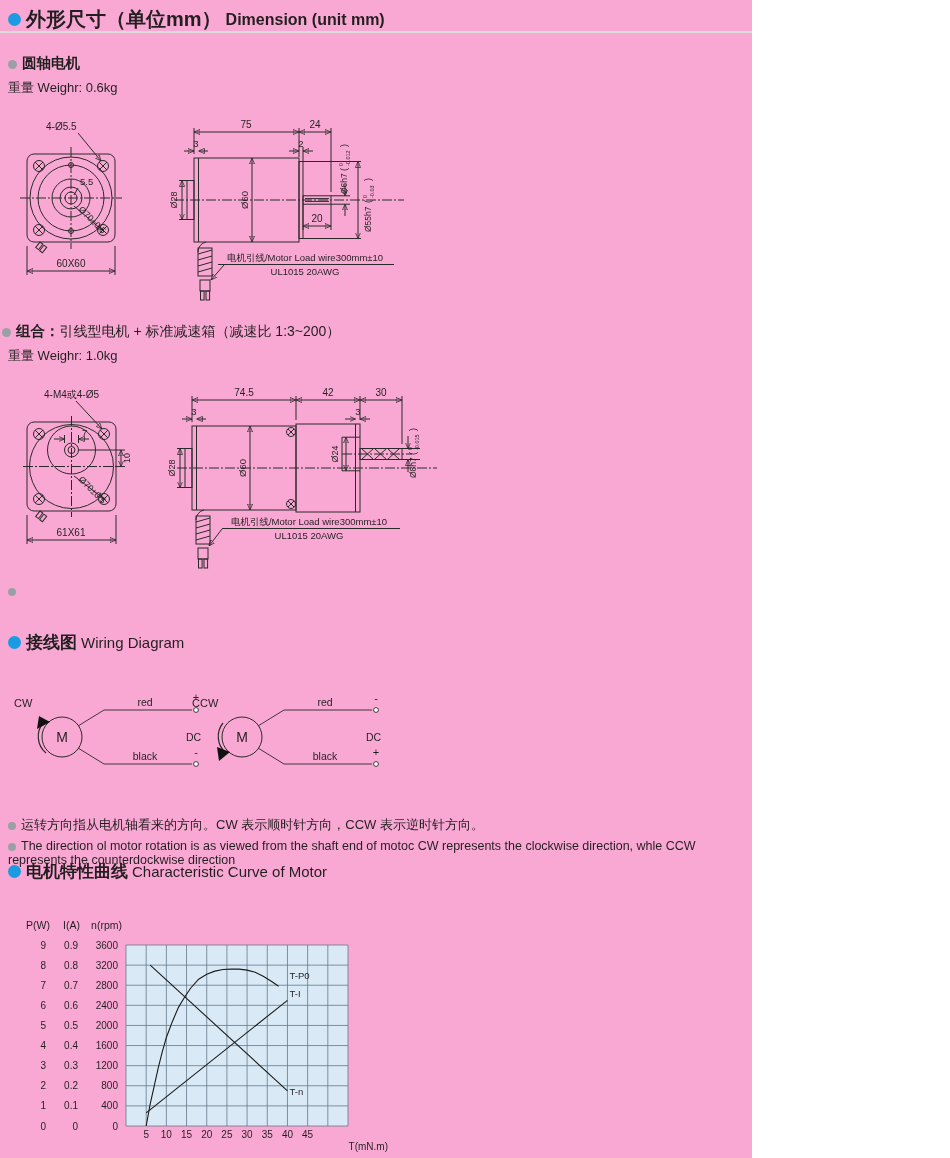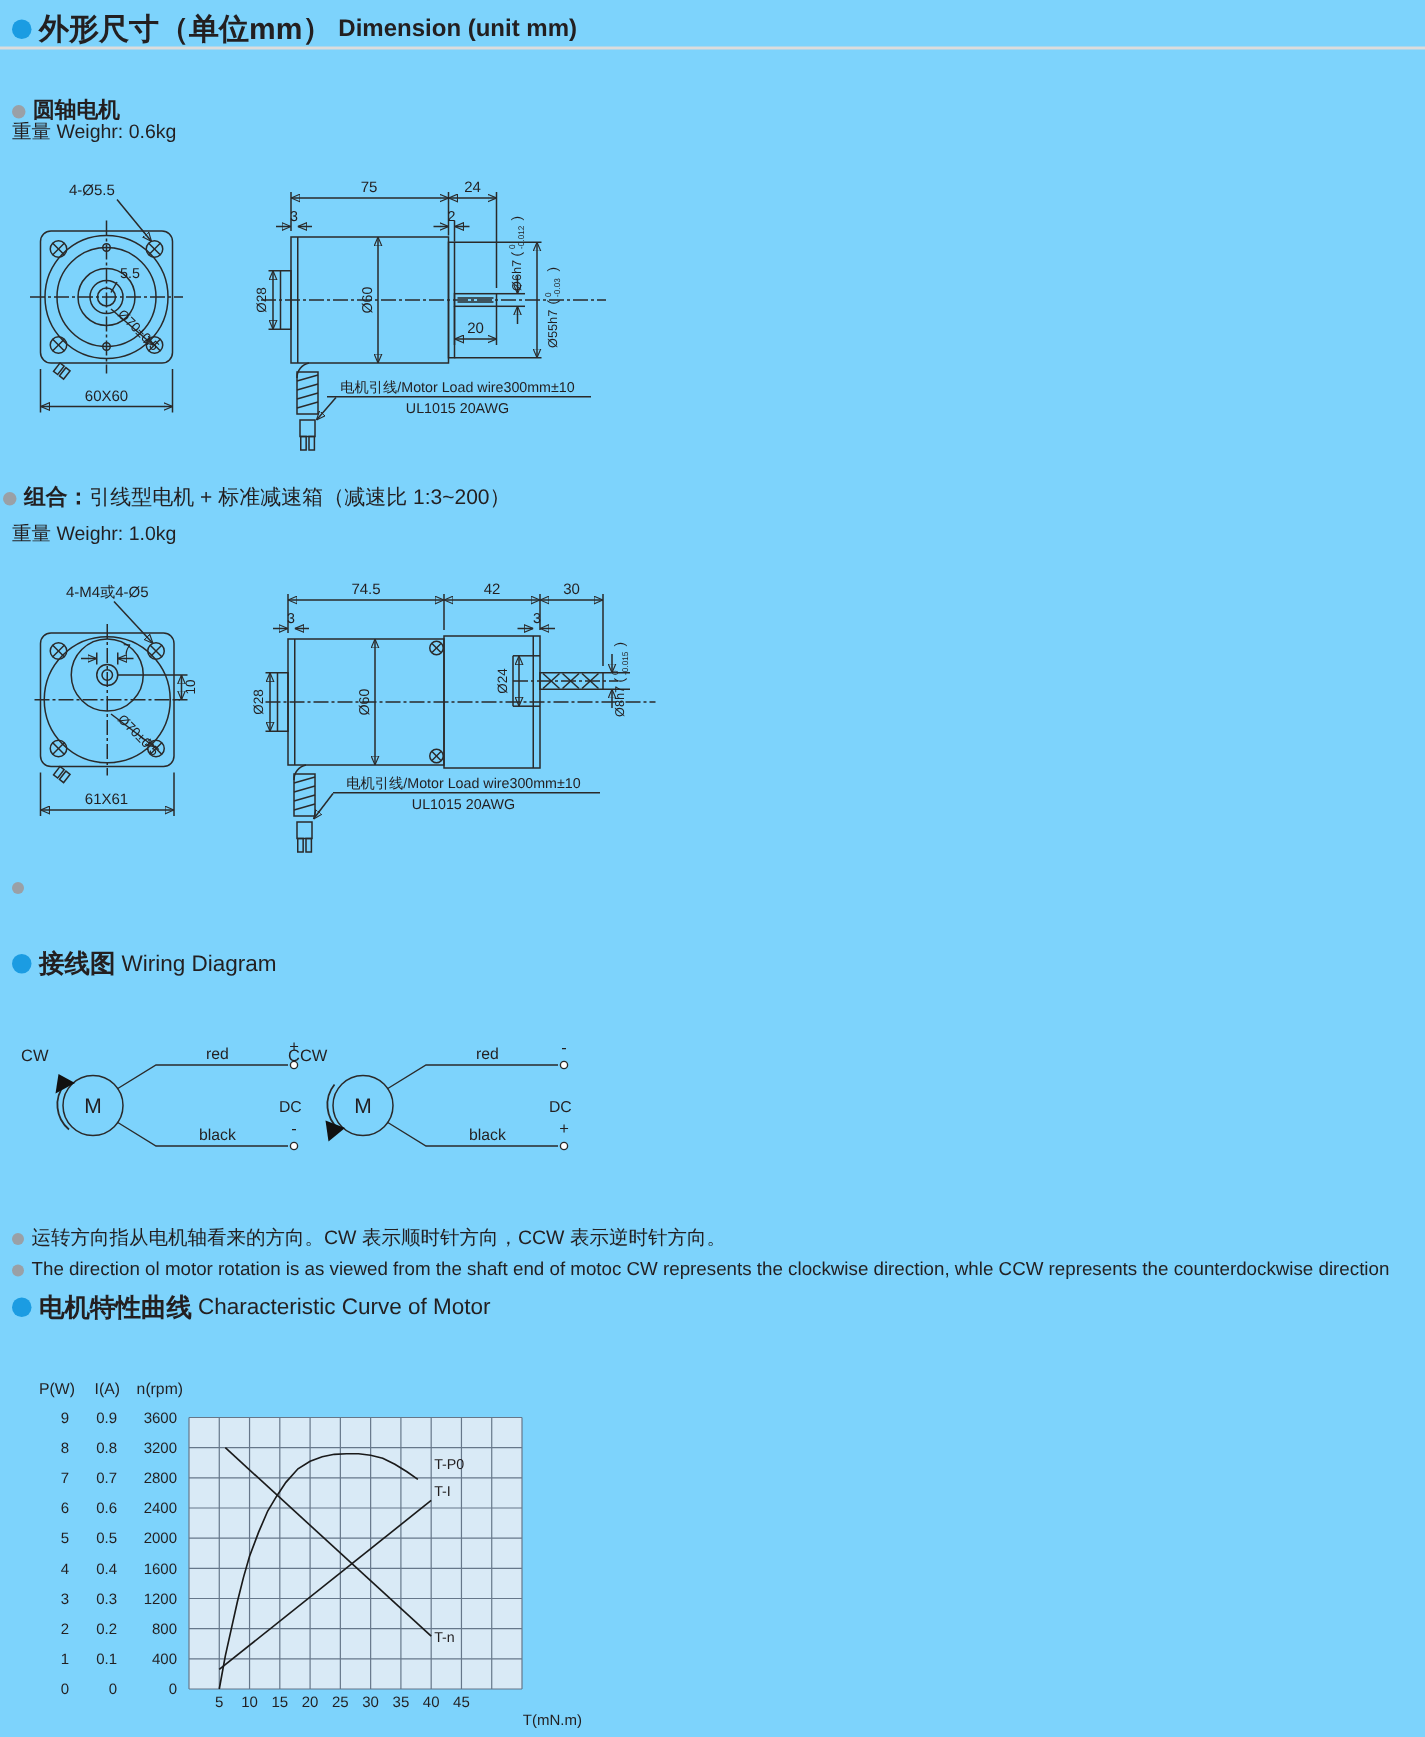--- a/index.html
+++ b/index.html
@@ -1,16 +1,16 @@
 <!DOCTYPE html>
 <html><head>
 <meta charset="utf-8">
 <style>
   html,body{margin:0;padding:0;background:#fff;}
-  .page{position:relative;width:950px;height:1158px;background:#7dd3fc;overflow:hidden;
+  .page{position:relative;width:752px;height:1158px;background:#f9a8d4;overflow:hidden;
         font-family:"Liberation Sans","DejaVu Sans",sans-serif;color:#231f20;}
   .abs{position:absolute;}
   .dot{display:inline-block;border-radius:50%;vertical-align:middle;margin-right:5px;}
   .dot.blue{width:13px;height:13px;background:#1b9ce2;}
   .dot.gray{width:9px;height:9px;background:#9aa0a6;}
   .dot.gray-sm{width:8px;height:8px;background:#9aa0a6;}
   .main-title .t-cn{font-size:20px;font-weight:bold;vertical-align:middle;}
   .main-title .t-en{font-size:16px;font-weight:bold;vertical-align:middle;margin-left:4px;}
   .sec-title .t-cn{font-size:17px;font-weight:bold;vertical-align:middle;}
   .sec-title .t-en{font-size:15px;font-weight:normal;vertical-align:middle;margin-left:4px;}
@@ -27,21 +27,21 @@
 </head>
 <body>
 
 <div class="page">
 
   <div class="abs main-title" style="left:8px;top:6px;">
     <span class="dot blue"></span><span class="t-cn">外形尺寸（单位mm）</span><span class="t-en">Dimension (unit mm)</span>
   </div>
   <div class="abs rule" style="left:0;top:31px;"></div>
 
-  <div class="abs sub-heading" style="left:8px;top:64px;font-family:Liberation Serif, serif;">
+  <div class="abs sub-heading" style="left:8px;top:54px;font-family:Liberation Serif, serif;">
     <span class="dot gray"></span><span>圆轴电机</span>
   </div>
   <div class="abs plain" style="left:8px;top:79px;">重量 Weighr: 0.6kg</div>
 
   <svg class="abs dwg" style="left:12px;top:118px;" width="400" height="185" viewBox="0 0 400 185">
     <defs>
       <marker id="ar1" viewBox="0 0 8 8" refX="8" refY="4" markerWidth="6" markerHeight="6" orient="auto-start-reverse">
         <path d="M0,0.6 L8,4 L0,7.4 z" fill="#2a2a2a" stroke="none"></path>
       </marker>
     </defs>

